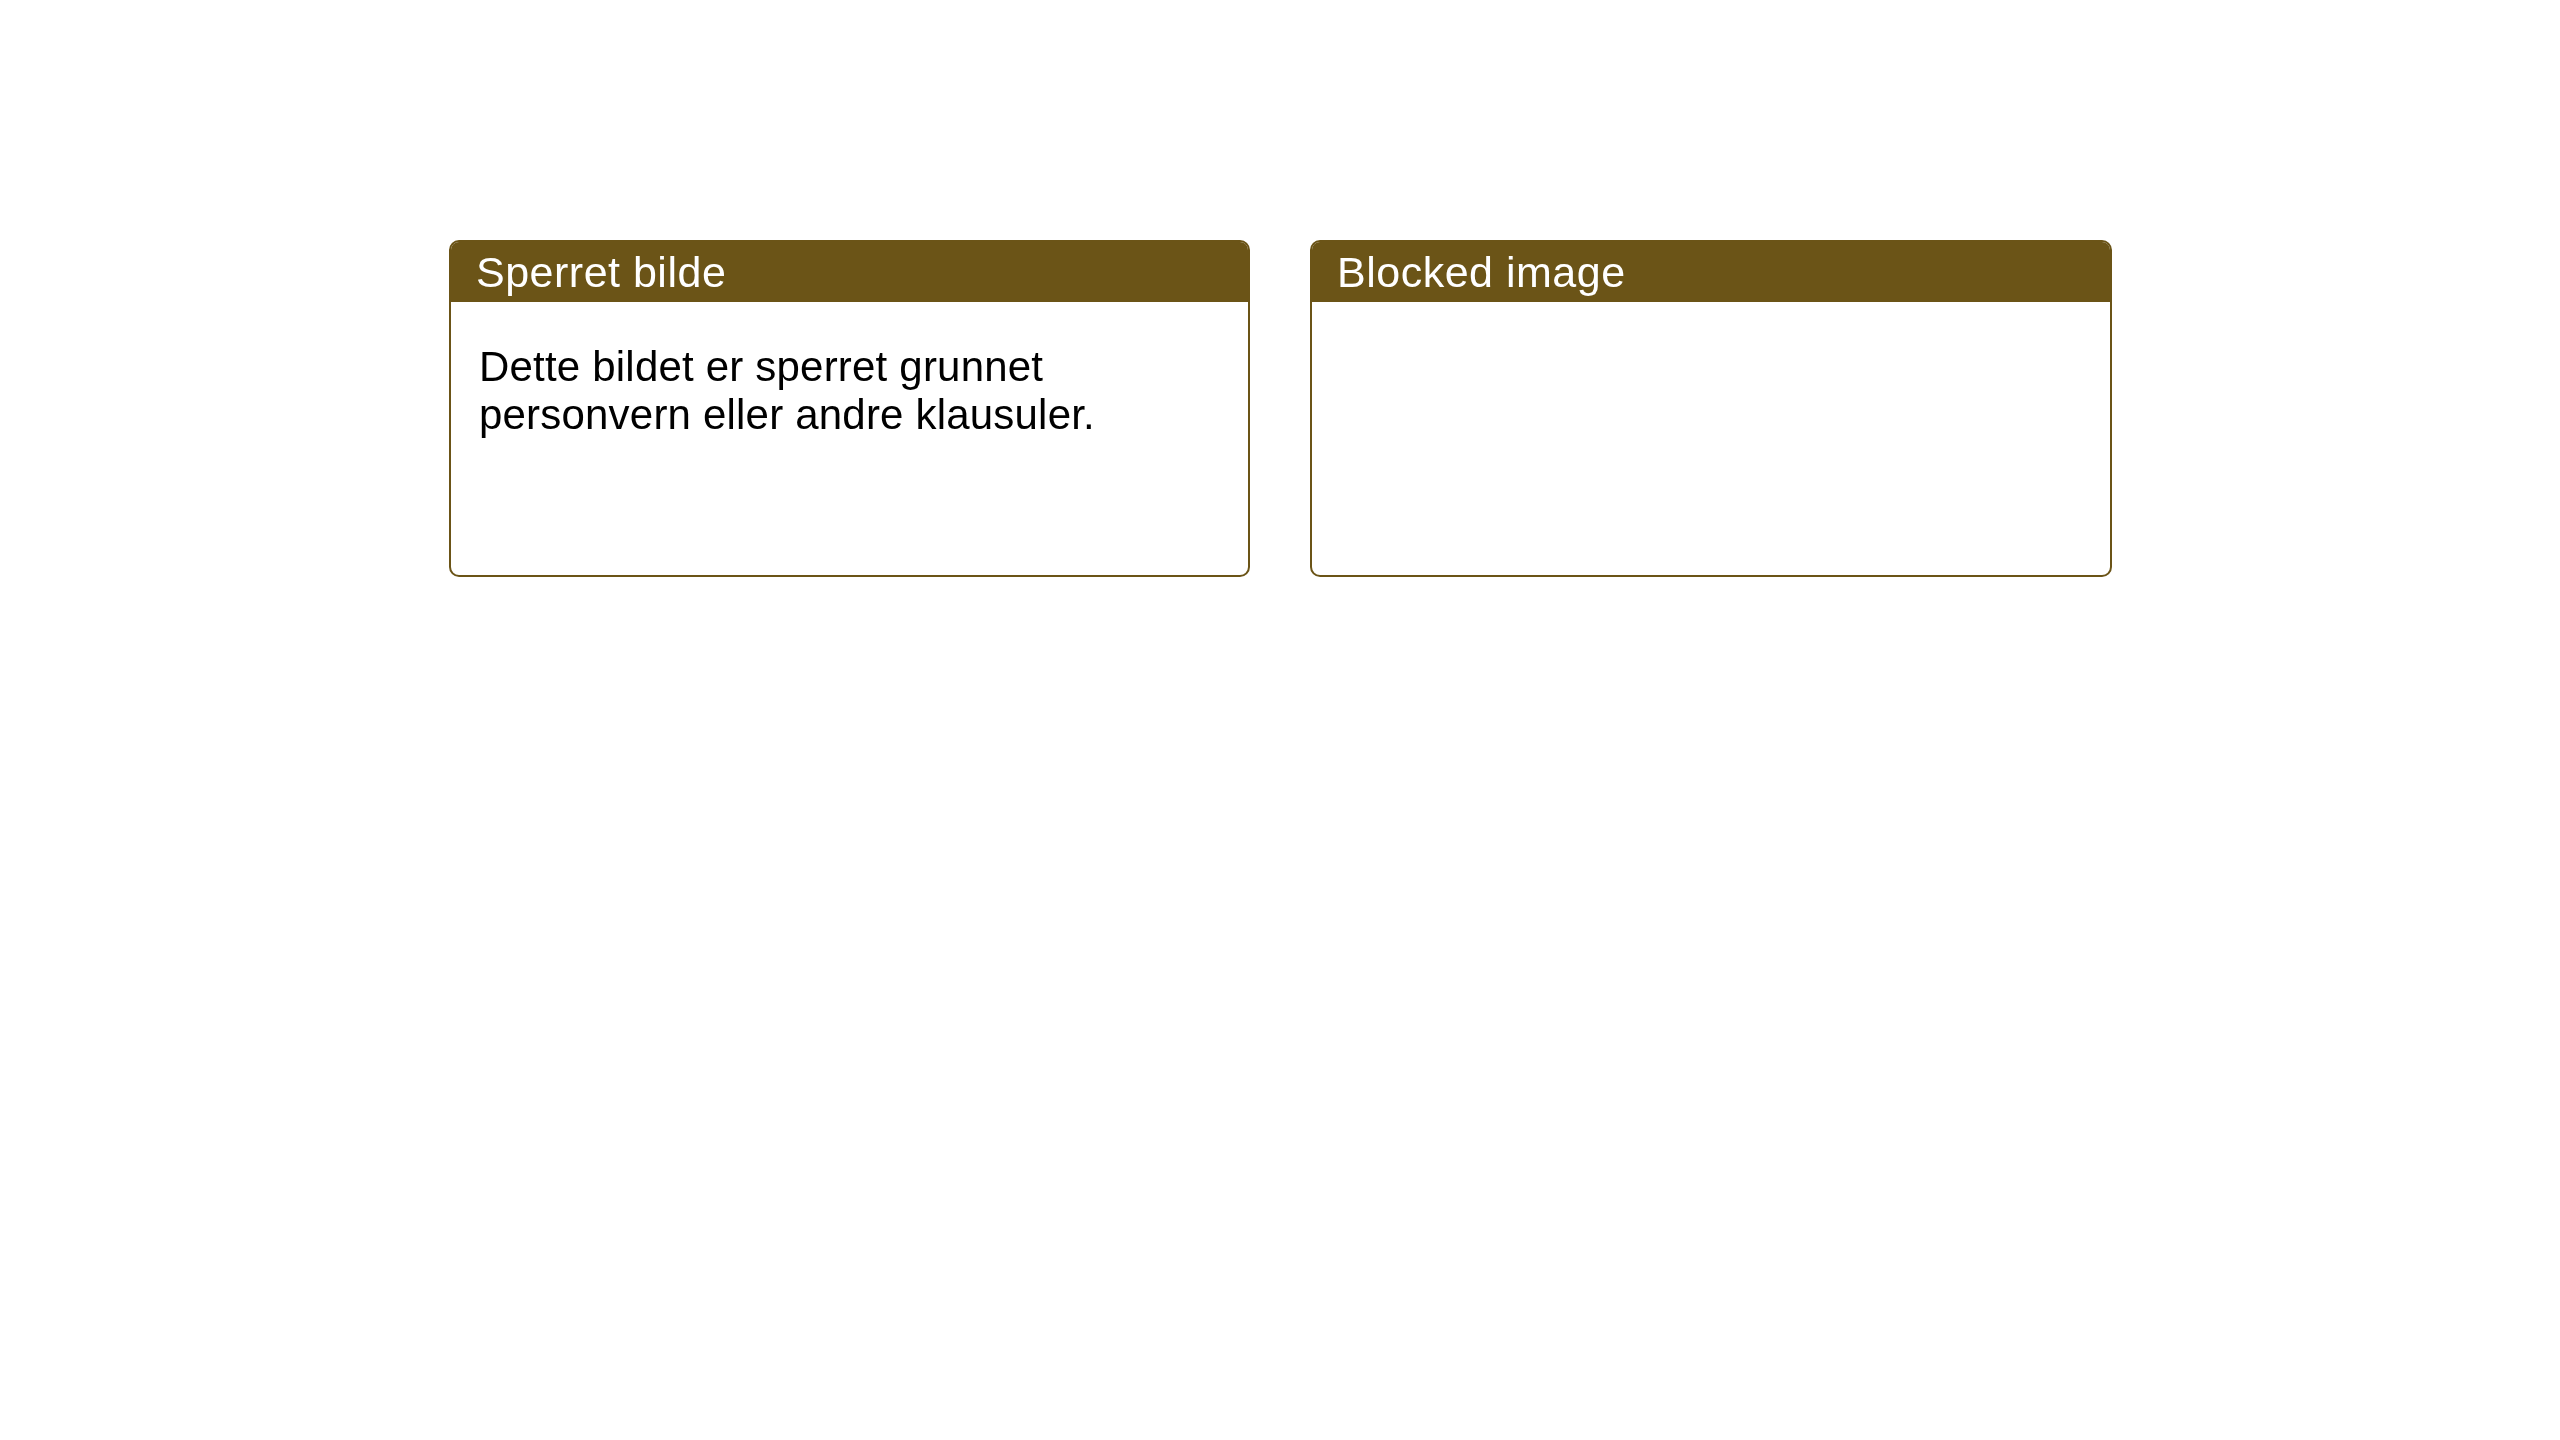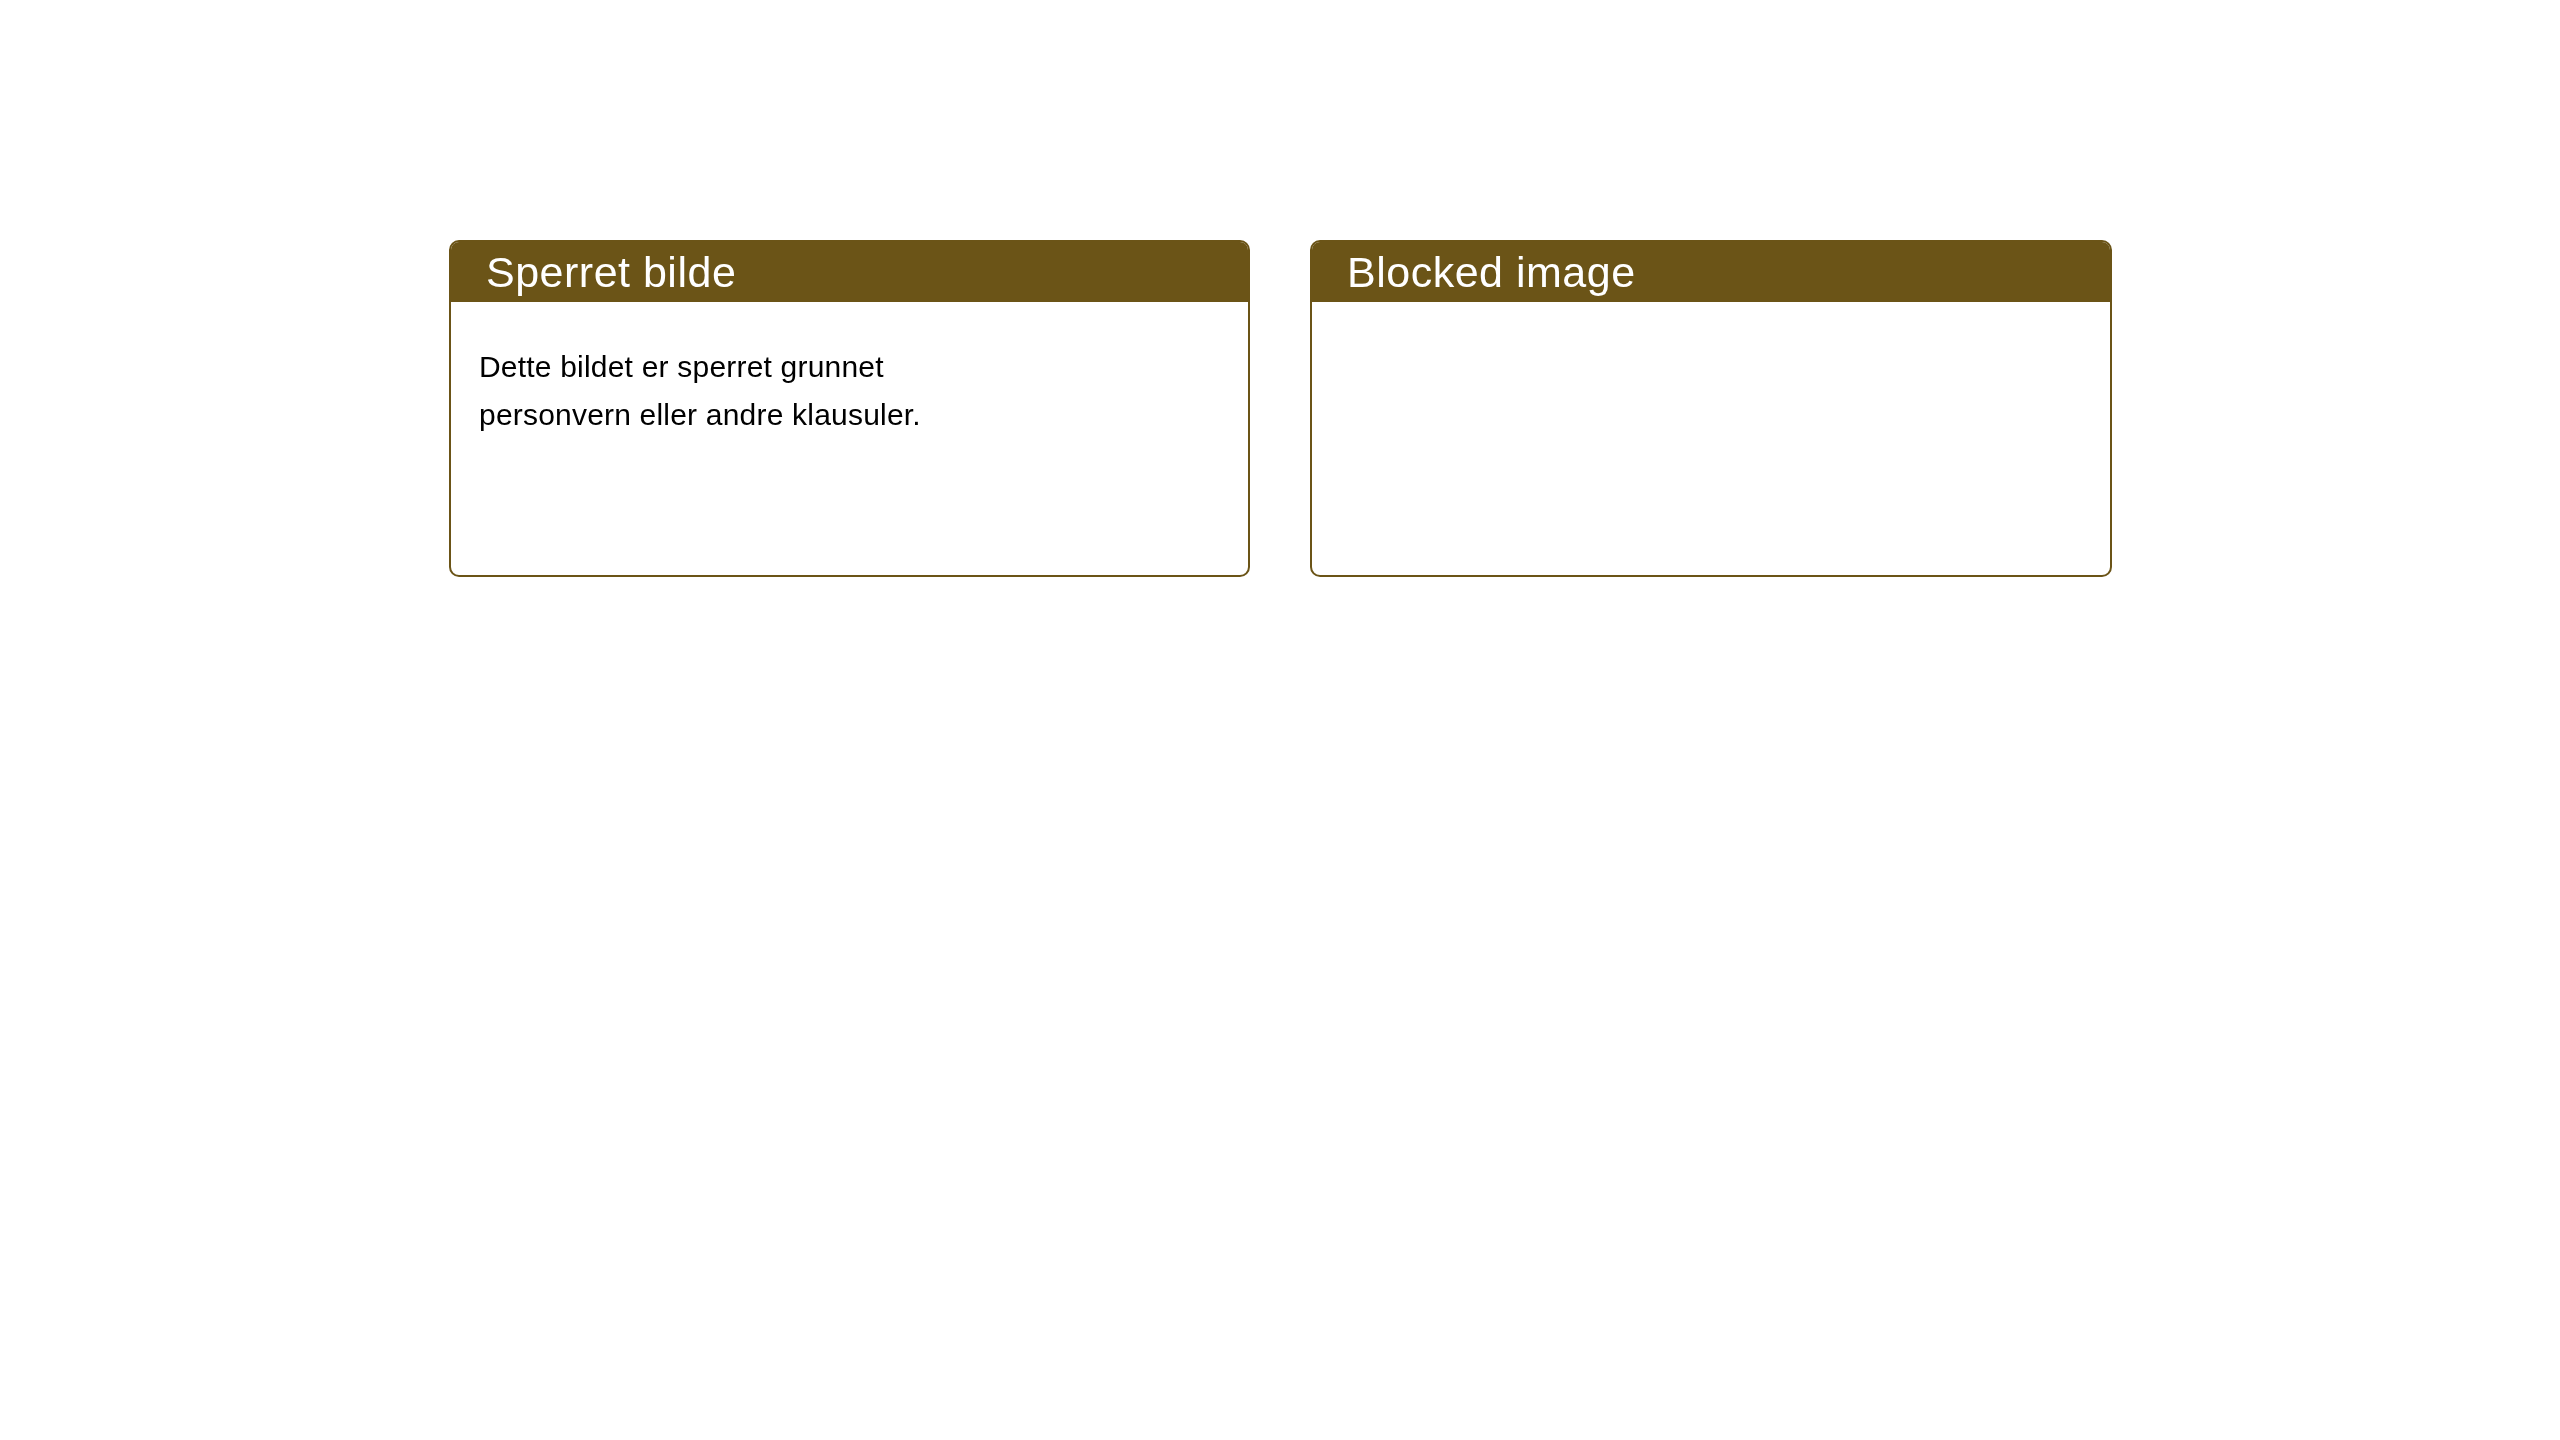--- a/index.html
+++ b/index.html
@@ -25,36 +25,36 @@
   }
 
   .card.left  { left: 449px;  width: 801px; }
   .card.right { left: 1310px; width: 802px; }
 
   .card-header {
     background: var(--header-bg, #6b5417);
     height: 61px;
     display: flex;
     align-items: center;
-    padding-left: 36px;
+    padding-left: 26px;
     margin: -1px -1px 0 -1px; 
   }
 
   .card-title {
     color: var(--header-text, #ffffff);
     font-size: 43px;
     line-height: 1;
     letter-spacing: 0.5px;
     padding-top: 2px;
   }
 
   .card-body {
     padding: 41px 30px 0 28px;
     color: var(--body-text, #000000);
-    font-size: 30px;
+    font-size: 42px;
     line-height: 48px;
     white-space: pre-line;
     letter-spacing: 0.2px;
   }
 </style>
 </head>
 <body style="background: rgb(255, 255, 255);">
 
 <div class="card left">
   <div class="card-header">

